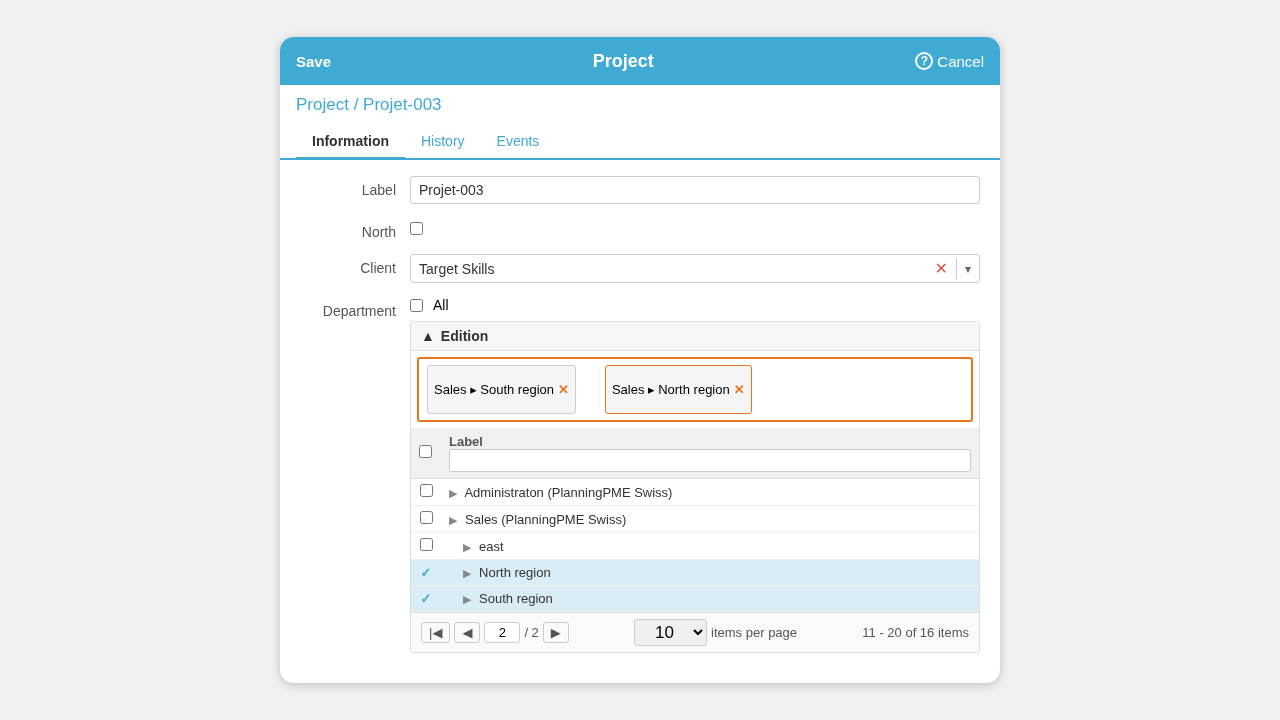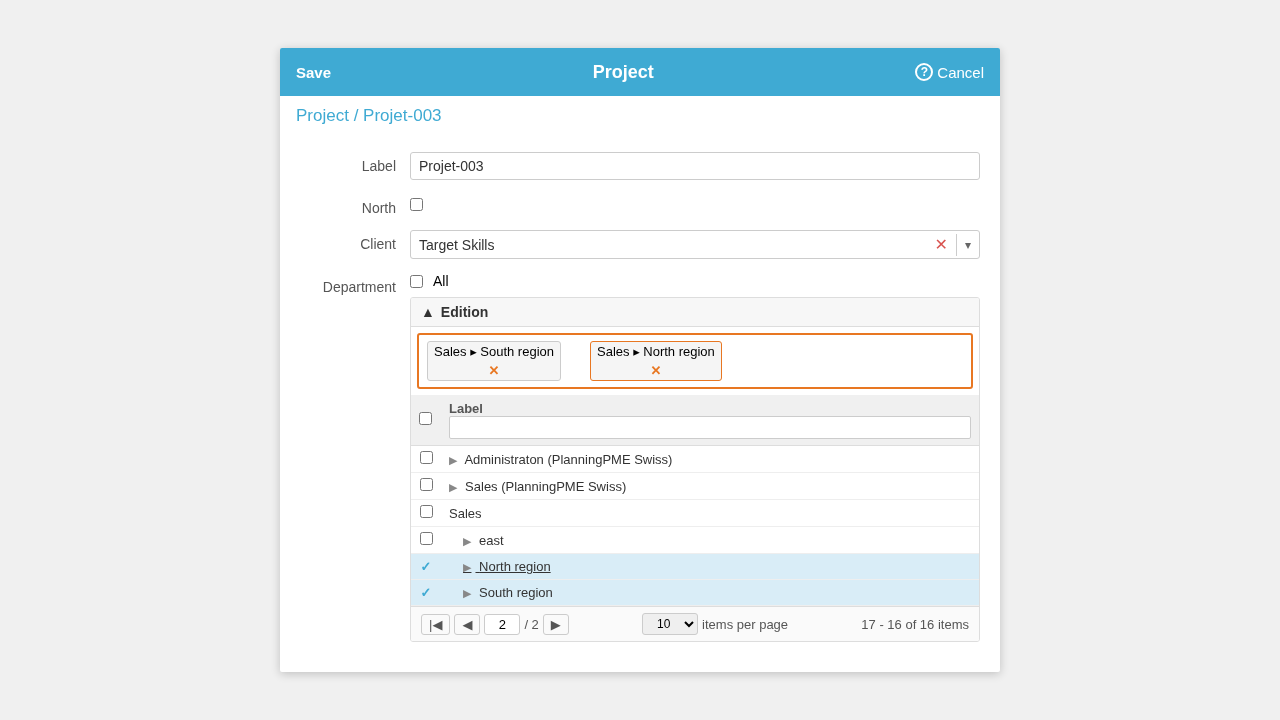--- a/index.html
+++ b/index.html
@@ -9,21 +9,21 @@
       background: #f0f0f0;
       display: flex;
       justify-content: center;
       align-items: center;
       min-height: 100vh;
     }
     .window {
       width: 720px;
       background: #fff;
       box-shadow: 0 2px 10px rgba(0,0,0,0.2);
-      border-radius: 2px;
+      border-radius: 14px;
       overflow: hidden;
     }
     .header {
       background: #3faad3;
       display: flex;
       align-items: center;
       justify-content: space-between;
       padding: 0 16px;
       height: 48px;
     }
@@ -186,24 +186,23 @@
       border: 2px solid #e87722;
       border-radius: 3px;
       margin: 6px;
     }
     .dept-tag {
       display: flex;
       align-items: center;
       background: #f5f5f5;
       border: 1px solid #ccc;
       border-radius: 3px;
-      padding: 2px 6px;
+      padding: 16px 6px;
       font-size: 13px;
       gap: 4px;
-      flex-direction: column;
     }
     .dept-tag.highlighted {
       border-color: #e87722;
       margin-left: 23px;
     }
     .dept-tag-close {
       cursor: pointer;
       color: #e87722;
       font-weight: bold;
       font-size: 13px;
@@ -287,22 +286,22 @@
       font-size: 13px;
     }
     .items-per-page {
       display: flex;
       align-items: center;
       gap: 4px;
     }
     .items-per-page select {
       border: 1px solid #ccc;
       border-radius: 3px;
-      padding: 2px 10px;
-      font-size: 12px;
+      padding: 2px 16px;
+      font-size: 17px;
     }
     .pagination-info {
       font-size: 13px;
       color: #555;
     }
   </style>
 </head>
 <body>
 
 <div class="window">
@@ -315,20 +314,25 @@
       <span>Cancel</span>
     </button>
   </div>
 
   <div class="breadcrumb">
     <a href="#">Project</a>
     <span> / </span>
     <a href="#">Projet-003</a>
   </div>
 
+  <div class="tabs">
+    <div class="tab active">Information</div>
+    <div class="tab">History</div>
+    <div class="tab">Events</div>
+  </div>
 
   <div class="form-area">
 
     <div class="form-row">
       <div class="form-label">Label</div>
       <div class="form-control">
         <input class="input-text" type="text" value="Projet-003" style="">
       </div>
     </div>
 
@@ -404,44 +408,36 @@
               <tr>
                 <td class="check-col">
                   <input type="checkbox" style="">
                 </td>
                 <td>
                   <span class="tree-expand">▶</span>
                   <span>Sales (PlanningPME Swiss)</span>
                 </td>
               </tr>
 
+
               <tr>
                 <td class="check-col">
                   <input type="checkbox" style="">
                 </td>
-                <td>
-                  <span>Sales</span>
-                </td>
-              </tr>
-
-              <tr>
-                <td class="check-col">
-                  <input type="checkbox" style="">
-                </td>
                 <td style="padding-left: 22px;">
                   <span class="tree-expand">▶</span>
                   <span>east</span>
                 </td>
               </tr>
 
               <tr class="selected">
                 <td class="check-col">
                   <span class="check-icon">✓</span>
                 </td>
-                <td style="padding-left: 22px; text-decoration: underline;">
+                <td style="padding-left: 22px;">
                   <span class="tree-expand">▶</span>
                   <span>North region</span>
                 </td>
               </tr>
 
               <tr class="selected">
                 <td class="check-col">
                   <span class="check-icon">✓</span>
                 </td>
                 <td style="padding-left: 22px;">
@@ -461,20 +457,20 @@
               <button class="pagination-btn">▶</button>
             </div>
             <div class="items-per-page">
               <select>
                 <option>10</option>
                 <option>25</option>
                 <option>50</option>
               </select>
               <span>items per page</span>
             </div>
-            <div class="pagination-info">17 - 16 of 16 items</div>
+            <div class="pagination-info">11 - 20 of 16 items</div>
           </div>
         </div>
       </div>
     </div>
 
   </div>
 </div>
 
 </body></html>

